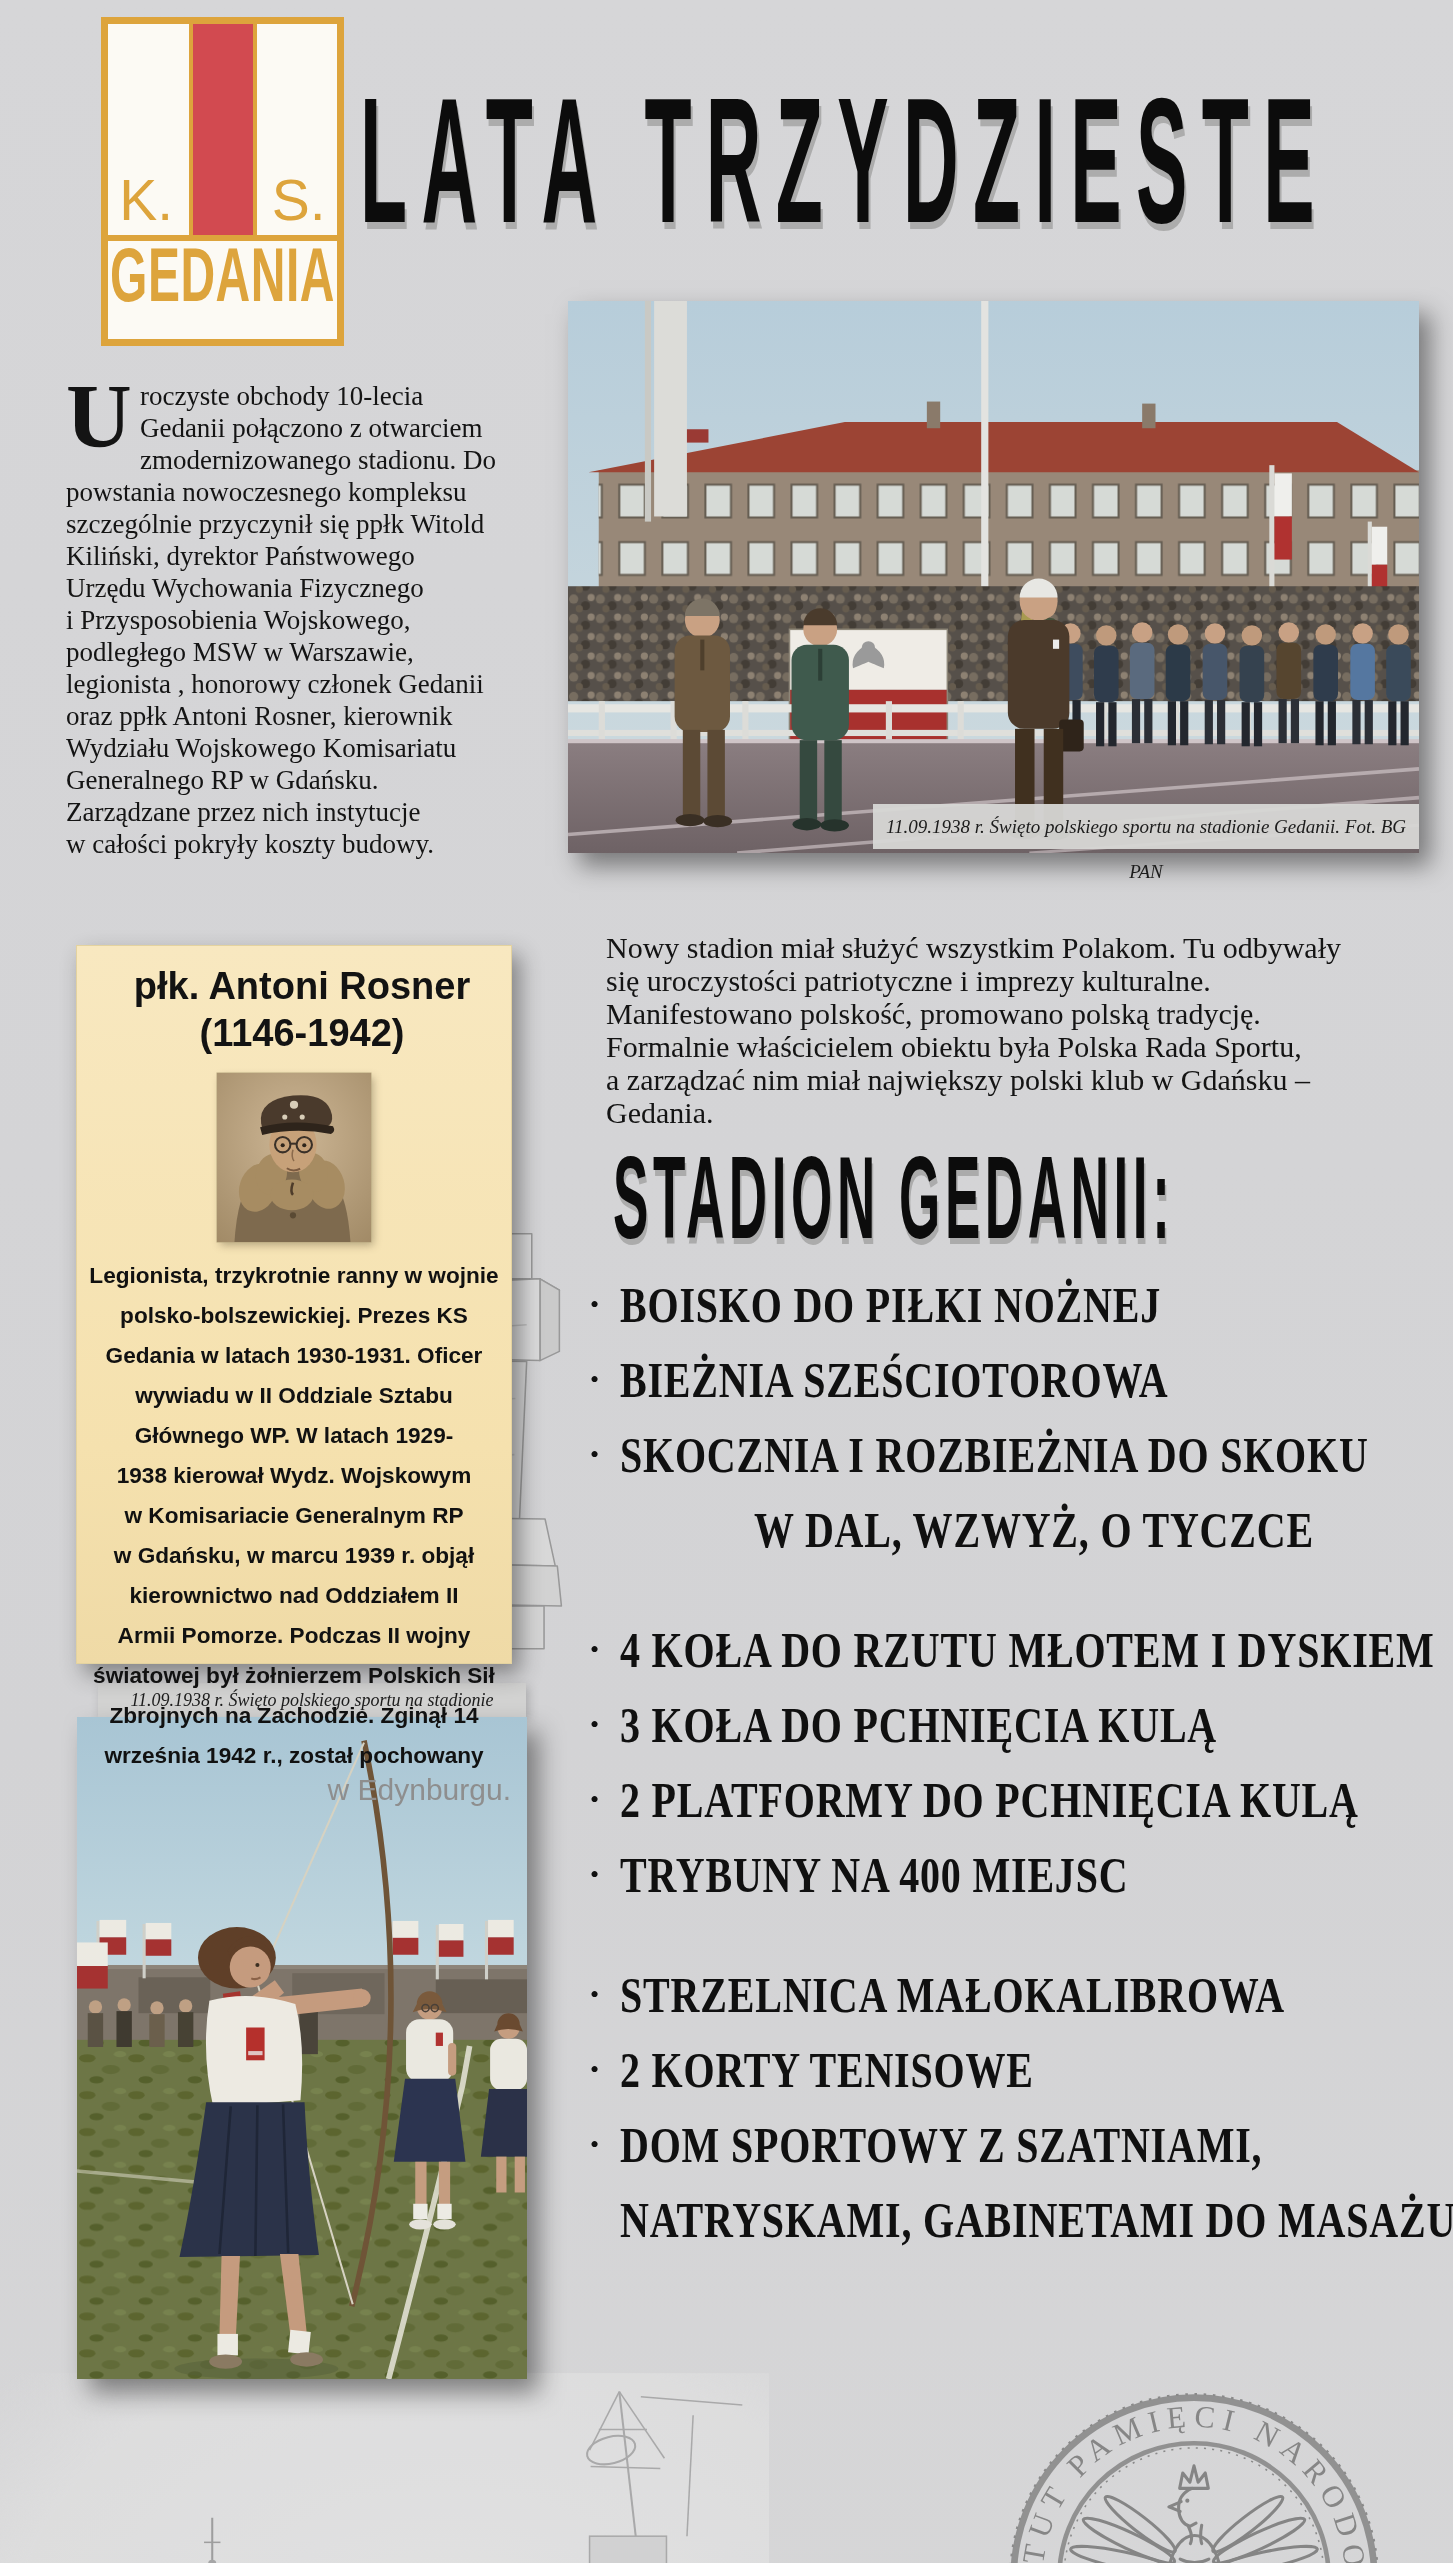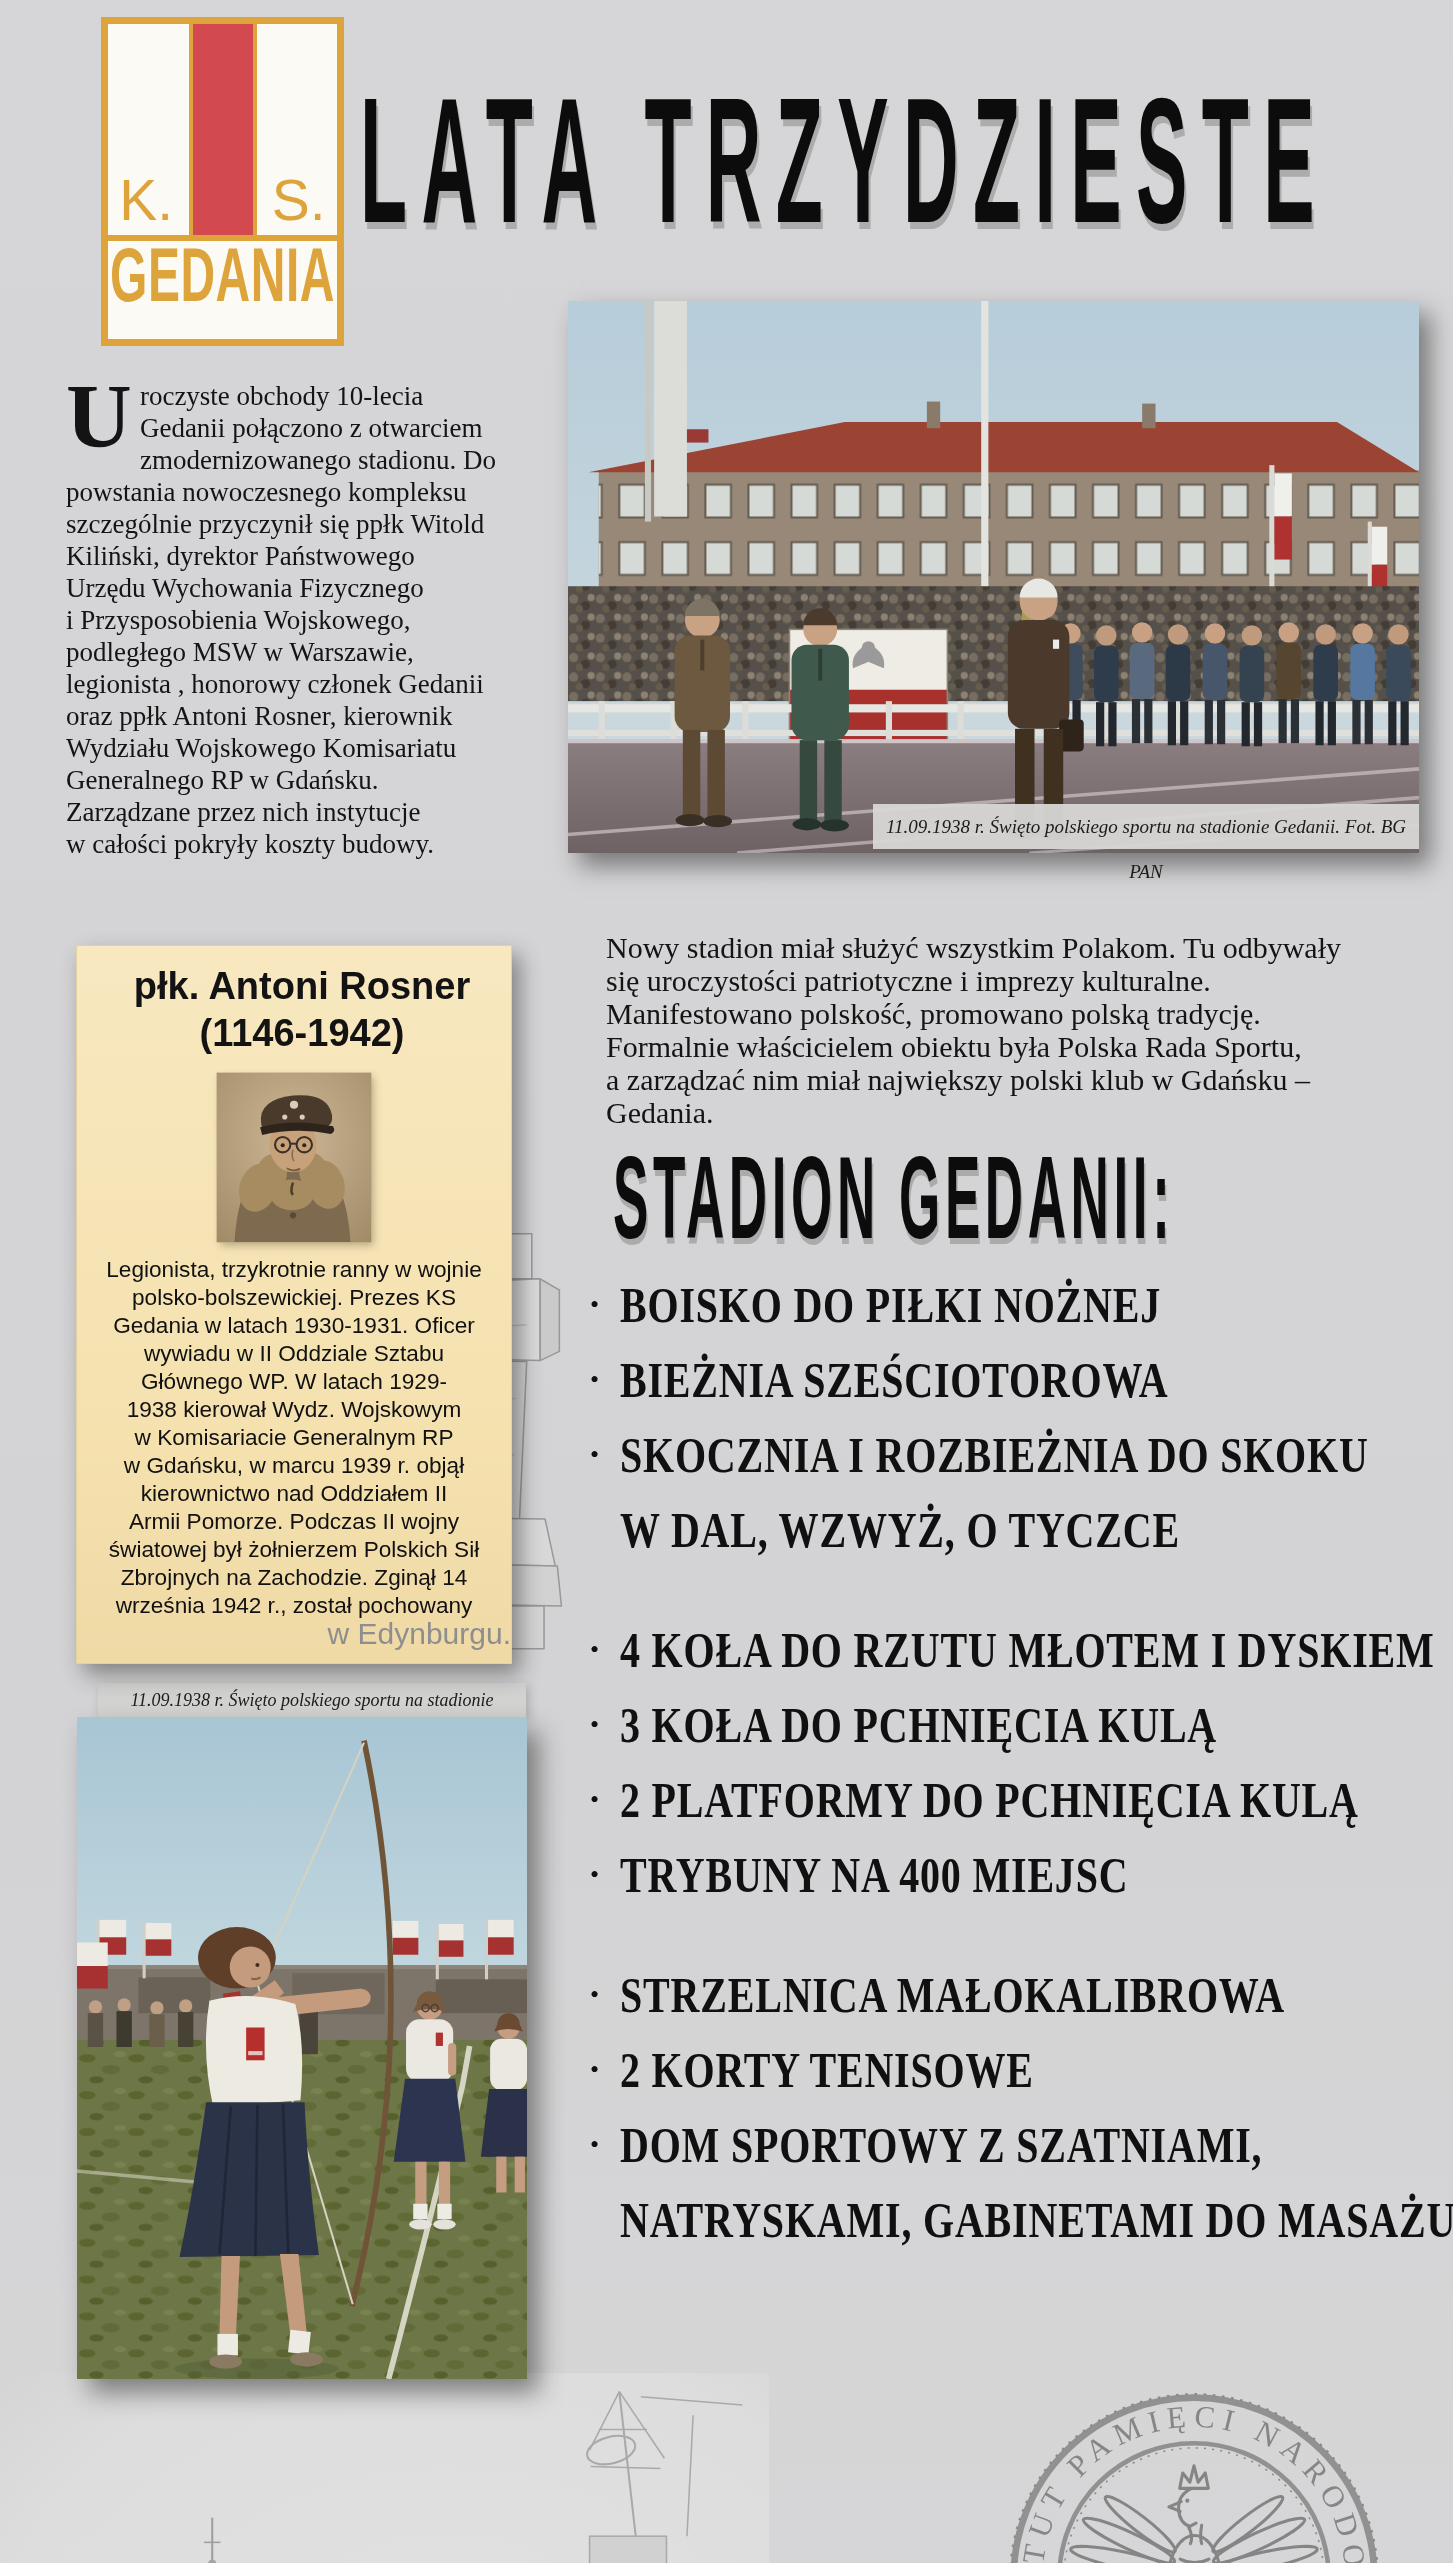--- a/index.html
+++ b/index.html
@@ -31,21 +31,21 @@
   .caption2{position:absolute;left:98px;top:1683px;width:428px;height:34px;background:#d2d2d1;font-style:italic;font-size:18px;line-height:34px;text-align:center;color:#1c1c1c;box-shadow:3.1px 4.1px 9.2px rgba(50,50,50,.25);z-index:2;}
   .photo-archer{position:absolute;left:77px;top:1717px;width:450px;height:662px;box-shadow:12.3px 14.4px 23.6px rgba(30,30,30,.5);z-index:2;}
   .photo-archer svg{display:block;width:100%;height:100%;}
 
   
   .rosner{position:absolute;left:76px;top:945px;width:434px;height:717px;background:linear-gradient(180deg,#f8e8c0 0%,#f5e1ae 70%,#efdaa6 100%);border:1px solid #e3d29f;box-shadow:8.2px 10.3px 20.5px rgba(30,30,30,.45);z-index:3;}
   .rosner-title{margin-top:17.4px;text-align:center;font-family:"Liberation Sans",sans-serif;font-weight:700;font-size:38px;line-height:47px;color:#131313;padding-left:16px;}
   .rosner-title.second{margin-top:0;}
   .portrait{margin:15.4px auto 0;width:154px;height:169px;box-shadow:0 0 0 0.5px #b9a87e,3.1px 4.1px 8.2px rgba(60,50,30,.35);}
   .portrait svg{display:block;width:100%;height:100%;}
-  .bio{margin-top:14.4px;text-align:center;font-family:"Liberation Sans",sans-serif;font-size:22.6px;line-height:28px;white-space:pre-line;color:#111;}
+  .bio{margin-top:14.4px;text-align:center;font-family:"Liberation Sans",sans-serif;font-size:22.6px;line-height:40px;white-space:pre-line;color:#111;font-weight:bold;}
   .bio-gray{text-align:right;font-family:"Liberation Sans",sans-serif;font-size:30px;line-height:28px;color:#8e8e8e;}
 
   
   .facilities{position:absolute;left:590px;top:1267px;width:864px;z-index:2;}
   .fac-row{display:flex;align-items:center;height:75px;}
   .fac-dot{flex:none;width:30px;font-size:26px;line-height:1;color:#101010;}
   .fac-text{font-family:"Liberation Serif",serif;font-weight:700;font-size:50px;letter-spacing:1px;white-space:nowrap;transform:scaleX(0.8);transform-origin:0 50%;color:#101010;}
 
   
   .monument{position:absolute;left:450px;top:1231px;width:115px;height:436px;z-index:1;opacity:.85;}
@@ -607,21 +607,21 @@
       <span class="fac-text">BOISKO DO PIŁKI NOŻNEJ</span>
     </div>
       <div class="fac-row">
       <span class="fac-dot">•</span>
       <span class="fac-text">BIEŻNIA SZEŚCIOTOROWA</span>
     </div>
       <div class="fac-row">
       <span class="fac-dot">•</span>
       <span class="fac-text">SKOCZNIA I ROZBIEŻNIA DO SKOKU</span>
     </div>
-      <div class="fac-row" style="margin-bottom: 45px;">
+      <div class="fac-row" style="margin-bottom: 45px; justify-content: flex-end;">
       <span class="fac-dot" style="visibility: hidden;">•</span>
       <span class="fac-text">W DAL, WZWYŻ, O TYCZCE</span>
     </div>
       <div class="fac-row">
       <span class="fac-dot">•</span>
       <span class="fac-text">4 KOŁA DO RZUTU MŁOTEM I DYSKIEM</span>
     </div>
       <div class="fac-row">
       <span class="fac-dot">•</span>
       <span class="fac-text">3 KOŁA DO PCHNIĘCIA KULĄ</span>

